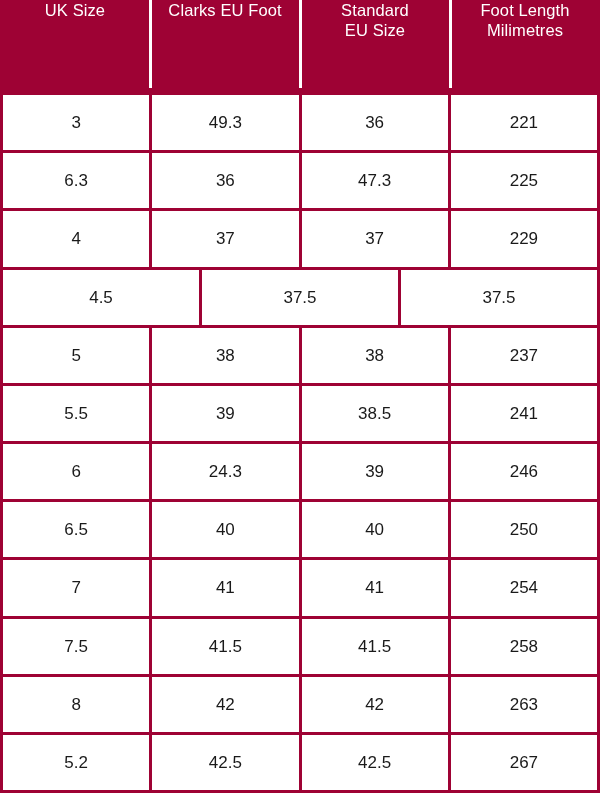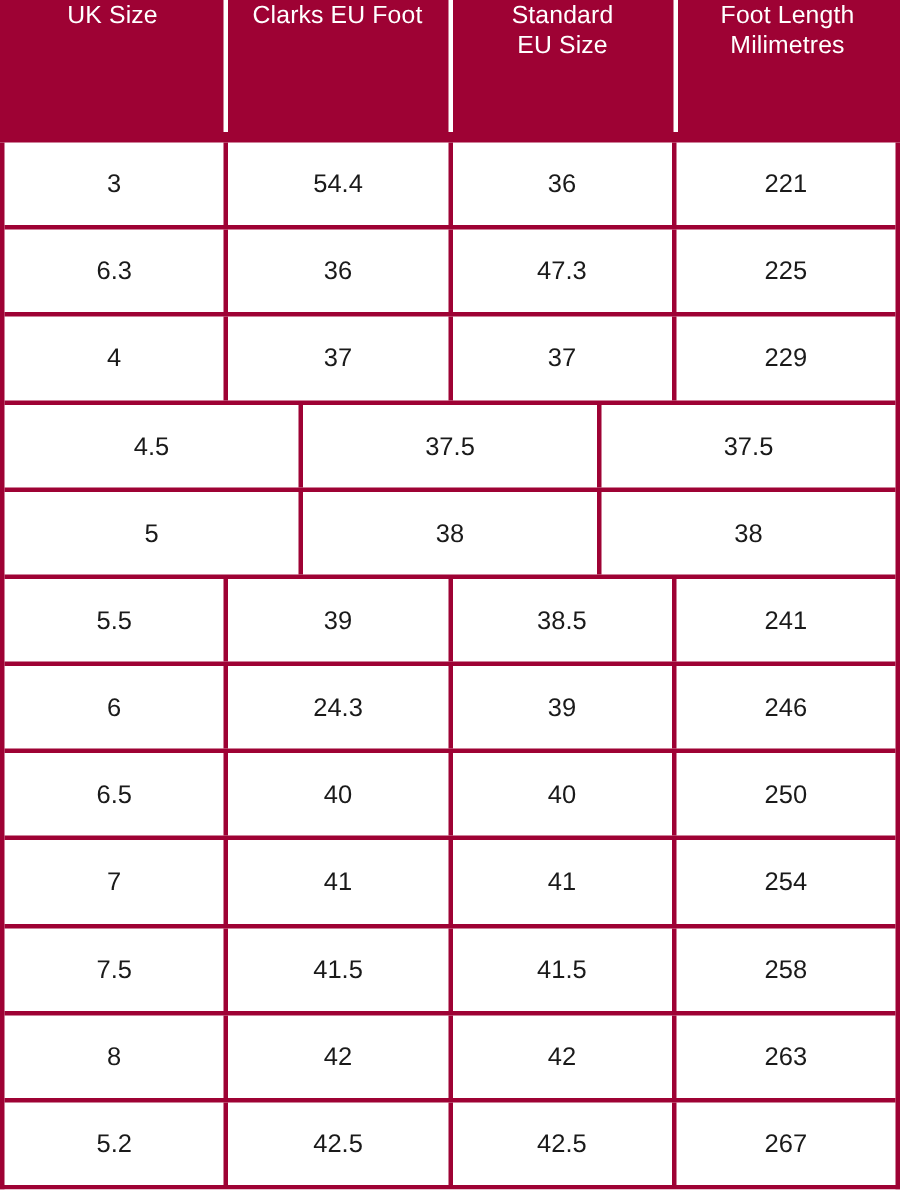--- a/index.html
+++ b/index.html
@@ -120,21 +120,21 @@
     </div>
     <div class="header-cell">
       <span class="header-label">Foot Length
 Milimetres</span>
     </div>
   </div>
 
   <div class="chart-body">
       <div class="chart-row">
         <div class="chart-cell">3</div>
-        <div class="chart-cell">54.4</div>
+        <div class="chart-cell">49.3</div>
         <div class="chart-cell">36</div>
         <div class="chart-cell">221</div>
       </div>
       <div class="chart-row">
         <div class="chart-cell">6.3</div>
         <div class="chart-cell">36</div>
         <div class="chart-cell">47.3</div>
         <div class="chart-cell">225</div>
       </div>
       <div class="chart-row">
@@ -145,20 +145,21 @@
       </div>
       <div class="chart-row">
         <div class="chart-cell">4.5</div>
         <div class="chart-cell">37.5</div>
         <div class="chart-cell">37.5</div>
       </div>
       <div class="chart-row">
         <div class="chart-cell">5</div>
         <div class="chart-cell">38</div>
         <div class="chart-cell">38</div>
+        <div class="chart-cell">237</div>
       </div>
       <div class="chart-row">
         <div class="chart-cell">5.5</div>
         <div class="chart-cell">39</div>
         <div class="chart-cell">38.5</div>
         <div class="chart-cell">241</div>
       </div>
       <div class="chart-row">
         <div class="chart-cell">6</div>
         <div class="chart-cell">24.3</div>

